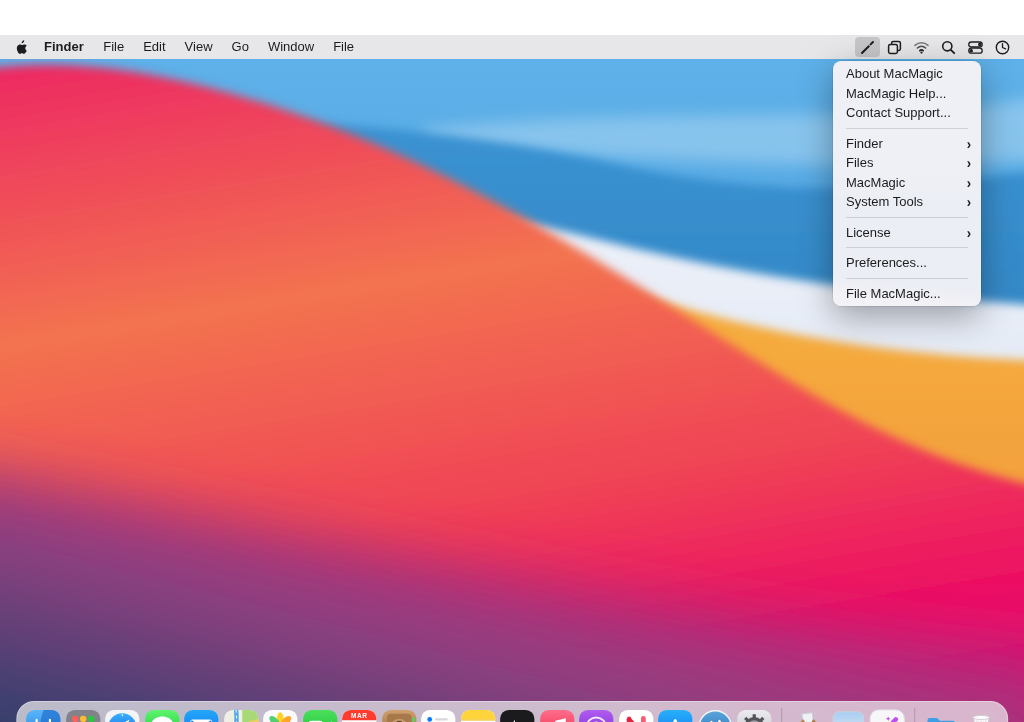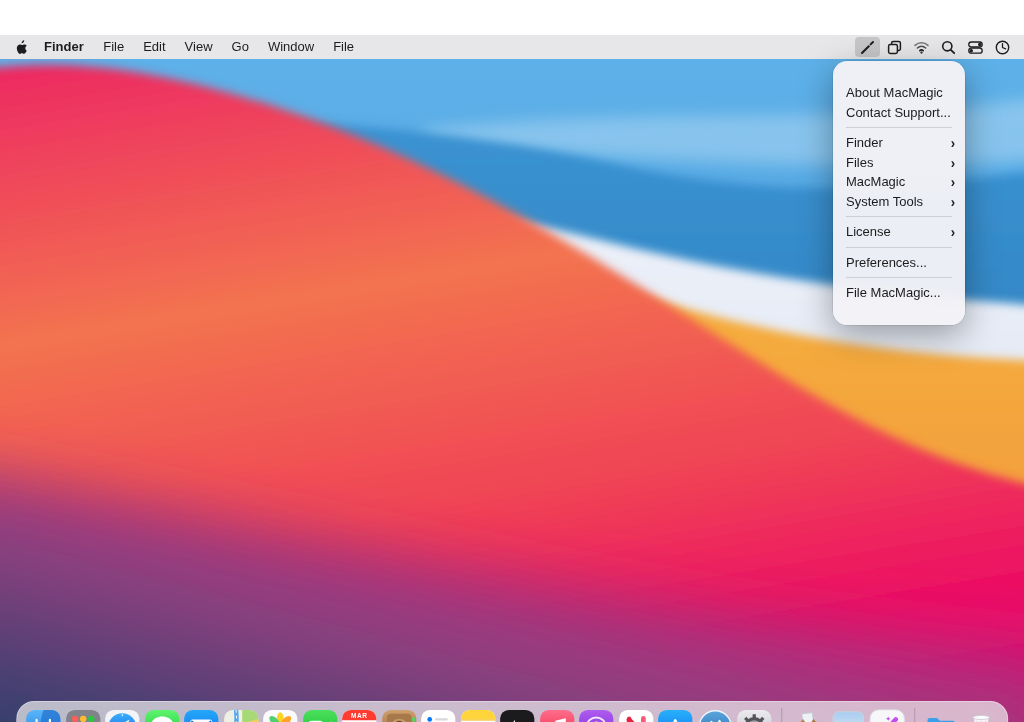--- a/index.html
+++ b/index.html
@@ -17,22 +17,22 @@
   .menu-item { padding:0 9.5px; line-height:24px; cursor:default; }
   .menu-item.bold { font-weight:700; padding:0 10px; }
   .mb-right { margin-left:auto; display:flex; align-items:center; padding-right:8px; }
   .status-icon { width:27px; height:24px; display:flex; align-items:center; justify-content:center; position:relative; }
   .status-icon svg { display:block; }
   .status-icon.active::before { content:""; position:absolute; left:1px; right:1px; top:2px; bottom:2px;
     background:rgba(0,0,0,0.14); border-radius:4px; }
   .status-icon.active svg { position:relative; }
 
   
-  .dropdown { position:absolute; left:833px; top:26px; width:132px; z-index:40;
-    background:rgba(243,242,246,0.97); border-radius:14px; padding:22px 0;
+  .dropdown { position:absolute; left:833px; top:26px; width:148px; z-index:40;
+    background:rgba(243,242,246,0.97); border-radius:8px; padding:3px 0;
     box-shadow:0 0 0 0.5px rgba(0,0,0,0.15), 0 10px 34px rgba(0,0,0,0.35);
     font-size:13px; color:#1c1c1e; }
   .mitem { height:19.5px; line-height:19.5px; padding:0 10px 0 13px; display:flex; align-items:center; cursor:default; }
   .mitem .mlabel { flex:1; white-space:nowrap; }
   .mitem .chev { font-size:13px; font-weight:700; color:#1c1c1e; transform:scaleY(1.15); }
   .mdiv { height:1px; background:rgba(0,0,0,0.13); margin:5px 13px; }
 
   
   .dock { position:absolute; left:50%; transform:translateX(-50%); bottom:5px;
     height:51px; display:flex; align-items:flex-start; padding:6px 7px 0 7px; gap:1.5px;
@@ -410,20 +410,23 @@
           </svg>
         </span>
       </div>
   </div>
 
   <div class="dropdown">
       <div class="mitem">
         <span class="mlabel">About MacMagic</span>
       </div>
       <div class="mitem">
+        <span class="mlabel">MacMagic Help...</span>
+      </div>
+      <div class="mitem">
         <span class="mlabel">Contact Support...</span>
       </div>
       <div class="mdiv"></div>
       <div class="mitem">
         <span class="mlabel">Finder</span>
         <span class="chev">›</span>
       </div>
       <div class="mitem">
         <span class="mlabel">Files</span>
         <span class="chev">›</span>

